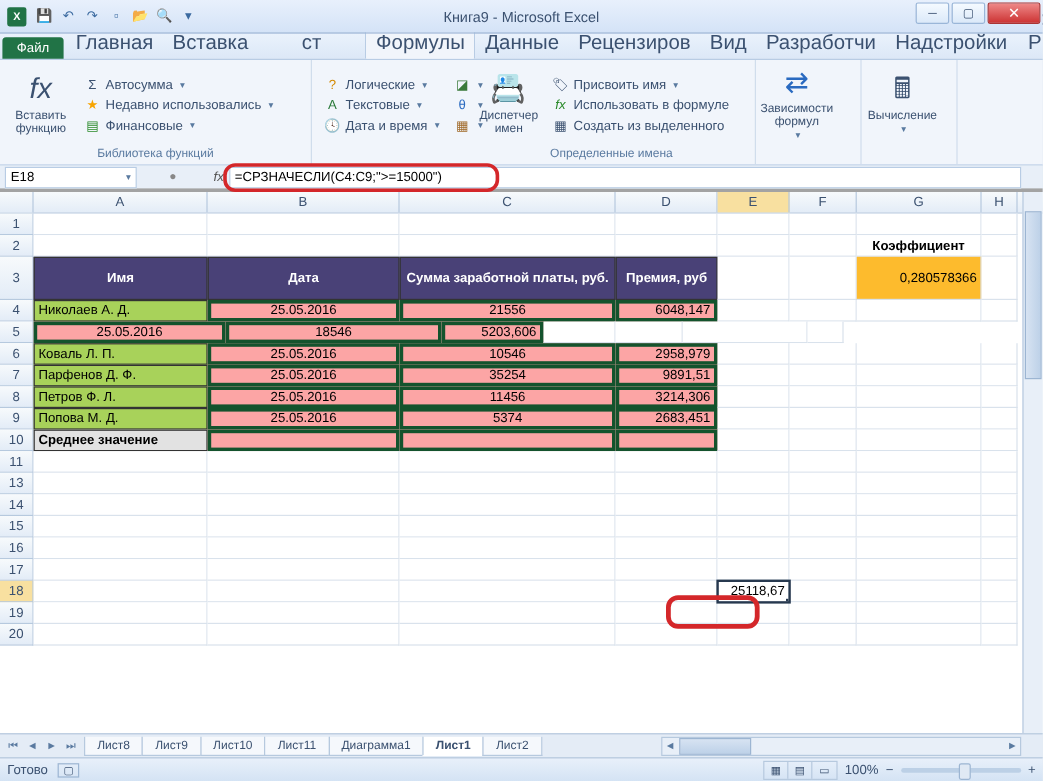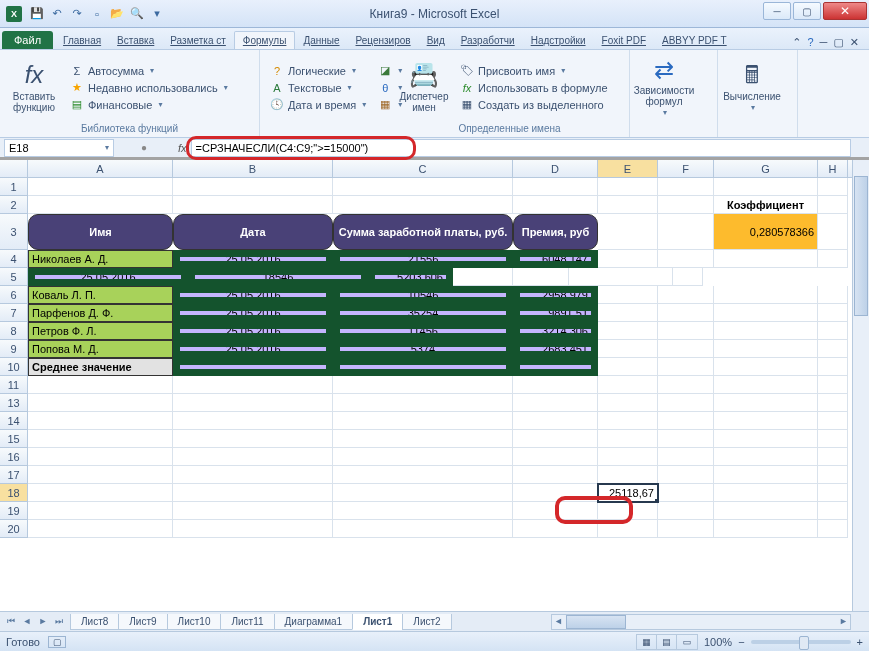--- a/index.html
+++ b/index.html
@@ -11,21 +11,21 @@
 .qat-icon { width: 18px; height: 18px; display: flex; align-items: center; justify-content: center; font-size: 11px; color: #3b6aa0; }
 .excel-icon { width: 16px; height: 16px; background: #217346; color: #fff; font-size: 9px; font-weight: bold; display: flex; align-items: center; justify-content: center; border-radius: 2px; margin-right: 4px; }
 .title-text { position: absolute; left: 50%; transform: translateX(-50%); font-size: 12px; color: #3b5170; }
 .win-controls { position: absolute; right: 2px; top: 2px; display: flex; gap: 2px; }
 .win-btn { width: 28px; height: 18px; border: 1px solid #9ab6d8; background: linear-gradient(#f5faff,#dbe9f9); border-radius: 2px; display: flex; align-items: center; justify-content: center; font-size: 10px; color: #3b5170; }
 .win-close { background: linear-gradient(#e88,#c33); color: #fff; border-color: #a33; width: 44px; font-size: 12px; }
 
 
 .tabs { height: 22px; background: linear-gradient(#eaf2fc,#dce8f7); display: flex; align-items: flex-end; padding-left: 2px; border-bottom: 1px solid #b8cce4; gap: 0; text-align: center; }
 .file-tab { background: #217346; color: #fff; padding: 3px 12px; font-size: 11px; border-radius: 3px 3px 0 0; margin-right: 2px; }
-.tab { padding: 3px 8px; font-size: 10px; color: #3b5170; cursor: pointer; text-decoration: underline; }
+.tab { padding: 3px 8px; font-size: 17px; color: #3b5170; cursor: pointer; }
 .tab.active { background: #f1f5fb; border: 1px solid #b8cce4; border-bottom: none; border-radius: 2px 2px 0 0; }
 .help-icons { margin-left: auto; display: flex; gap: 6px; padding-right: 10px; }
 .help-icons span { font-size: 11px; color: #3b5170; }
 
 
 .ribbon { height: 88px; background: #f1f5fb; border-bottom: 1px solid #b8cce4; display: flex; }
 .rgroup { border-right: 1px solid #d0ddec; padding: 2px 6px; display: flex; flex-direction: column; justify-content: space-between; }
 .rgroup-label { font-size: 10px; color: #5a7aa0; text-align: center; padding-bottom: 1px; }
 .rgroup-body { display: flex; gap: 4px; flex: 1; }
 .big-btn { display: flex; flex-direction: column; align-items: center; justify-content: center; width: 56px; font-size: 10px; color: #3b5170; text-align: center; line-height: 1.1; gap: 2px; }
@@ -52,35 +52,35 @@
 .colh.sel { background: #f8e0a0; }
 .grid { flex: 1; overflow: hidden; position: relative;}
 .row { display: flex; height: 18px; }
 .rowh { width: 28px; background: linear-gradient(#f7fafc,#e3ecf7); border-right: 1px solid #b6c9de; border-bottom: 1px solid #b6c9de; font-size: 11px; color: #3b5170; display: flex; align-items: center; justify-content: center; }
 .rowh.sel { background: #f8e0a0; }
 .cell { border-right: 1px solid #d9e2ec; border-bottom: 1px solid #d9e2ec; font-size: 11px; padding: 1px 3px; display: flex; align-items: center; overflow: hidden; white-space: nowrap; background: #fff;}
 .cell.r { justify-content: flex-end; }
 .cell.c { justify-content: center; }
 .th { background: #494177; color: #fff; font-weight: bold; border: 1px solid #333; }
 .name-cell { background: #a8d25a; border: 1px solid #333; }
-.data-b { background: #c4b5fd; border: 7px solid #14532d; }
+.data-b { background: #fca5a5; border: 3px solid #14532d; }
 .avg-lbl { background: #e2e2e2; font-weight: bold; border: 1px solid #333;}
 .coef-h { font-weight: bold; text-align: center; justify-content: center;}
 .coef-v { background: #fdbb2d; justify-content: flex-end; }
 .active-cell { outline: 2px solid #27394f; outline-offset: -1px; position: relative;}
 .active-cell::after { content:""; position:absolute; right:-3px; bottom:-3px; width:5px; height:5px; background:#27394f;}
 .result-highlight { position: absolute; border: 4px solid #d4272a; border-radius: 10px; pointer-events: none; }
 
 
 .cA { width: 145px; } .cB { width: 160px; } .cC { width: 180px; } .cD { width: 85px; }
 .cE { width: 60px; } .cF { width: 56px; } .cG { width: 104px; } .cH { width: 30px; }
 
 
 .row.r3 { height: 36px; }
-.row.r3 .th { align-items: center; line-height: 1.1; white-space: normal; border-radius: 10px;}
+.row.r3 .th { align-items: center; line-height: 1.1; white-space: normal;}
 
 
 .sheettabs-row { position: absolute; bottom: 20px; left: 0; right: 0; height: 20px; background: #e4ecf6; border-top: 1px solid #b6c9de; display: flex; align-items: center; font-size: 10px; }
 .nav-arrows { display: flex; gap: 2px; padding: 0 4px; border-right: 1px solid #b6c9de;}
 .nav-arrows span { width: 14px; text-align: center; color: #5a7aa0; font-size: 9px;}
 .sheet-tab { padding: 2px 10px; background: #f5f8fc; border: 1px solid #b6c9de; border-top: none; margin-left: -1px; color: #3b5170;}
 .sheet-tab.active { background: #fff; font-weight: bold; border-bottom: 1px solid #fff;}
 .hscroll { margin-left: auto; width: 300px; height: 16px; background: #e8eff8; border: 1px solid #b6c9de; position: relative; margin-right: 18px;}
 .hscroll-thumb { position: absolute; left: 14px; top: 0; bottom: 0; width: 60px; background: linear-gradient(#d7e3f2,#bdd1e8); border: 1px solid #9cb5d2;}
 .hscroll::before, .hscroll::after { content: "◄"; position: absolute; left: 2px; top: 1px; font-size: 9px; color: #5a7aa0;}

